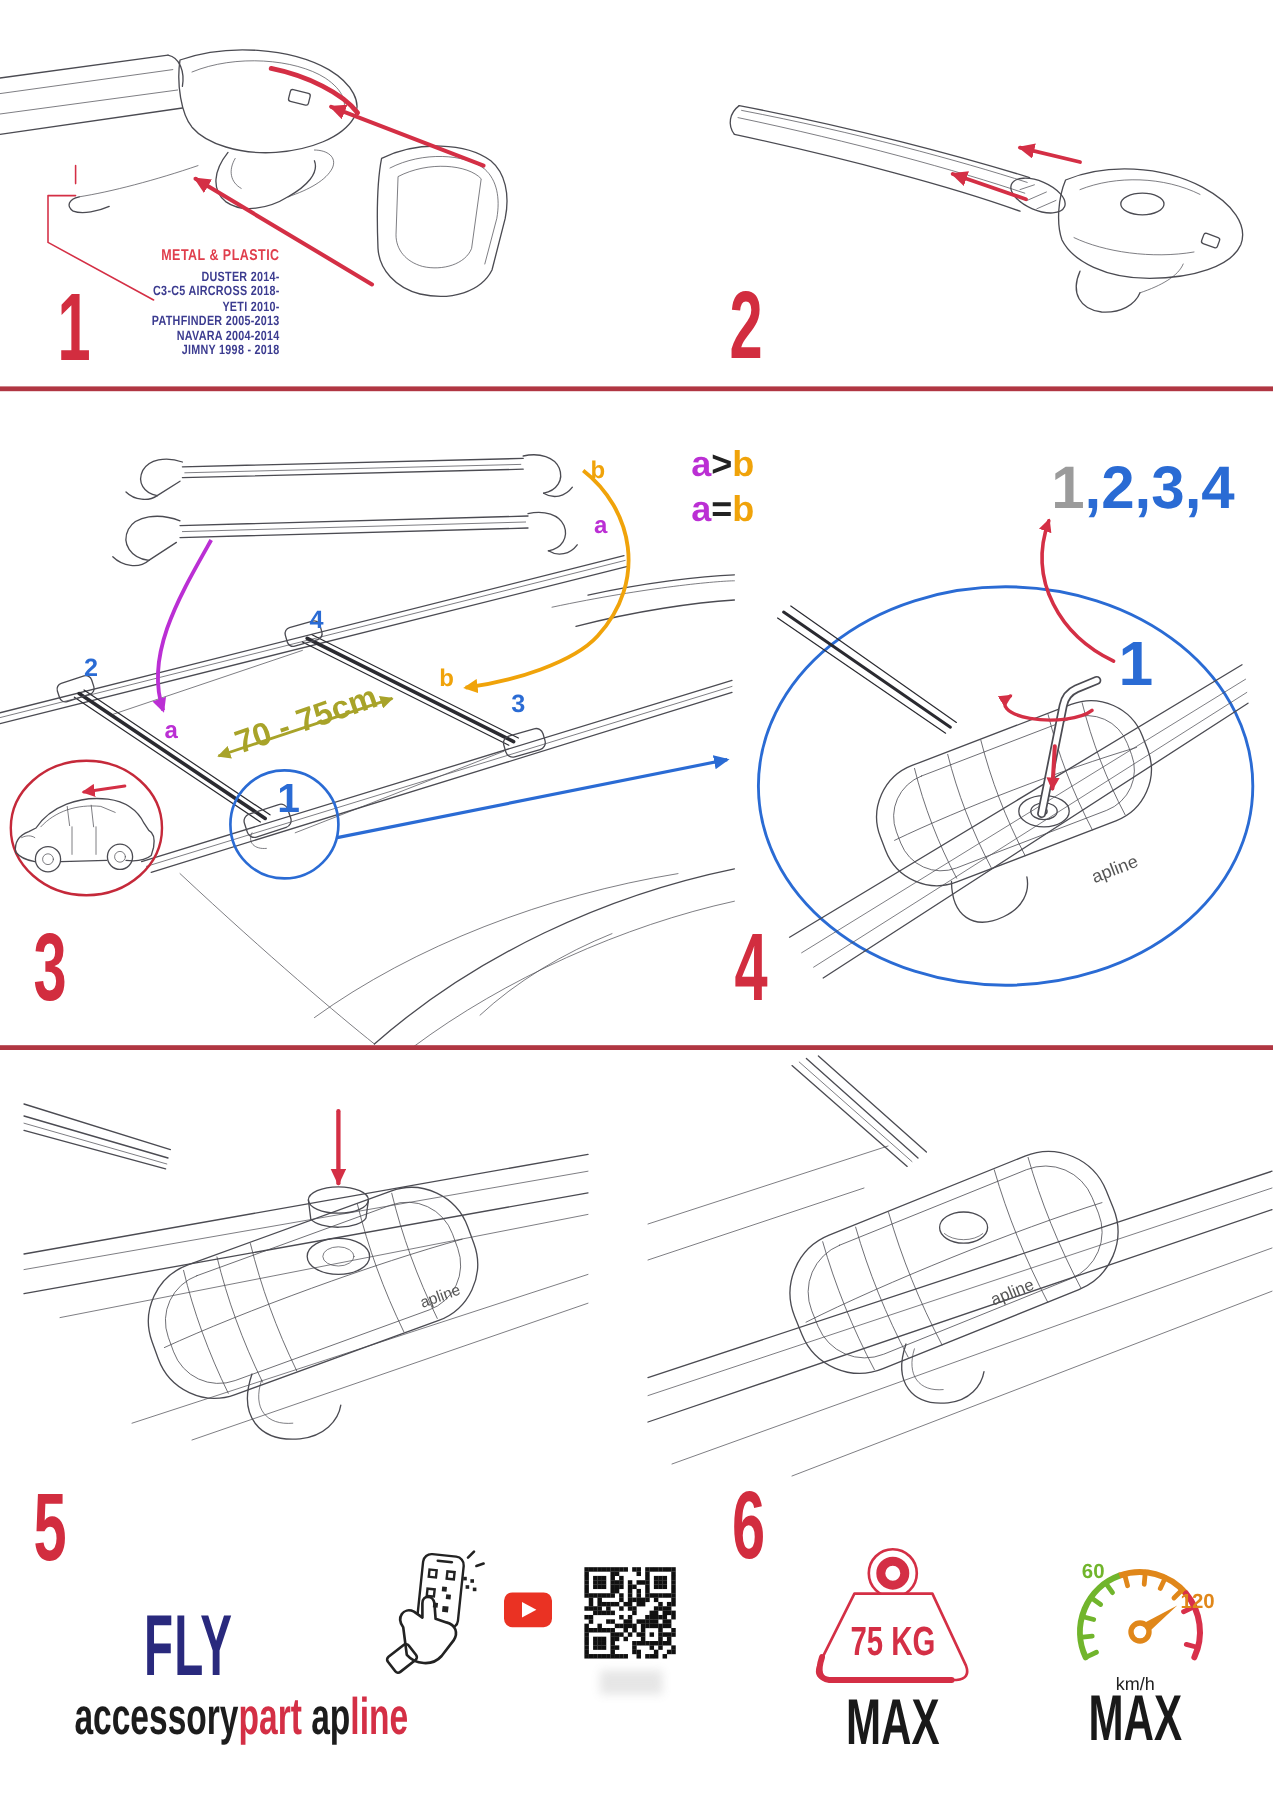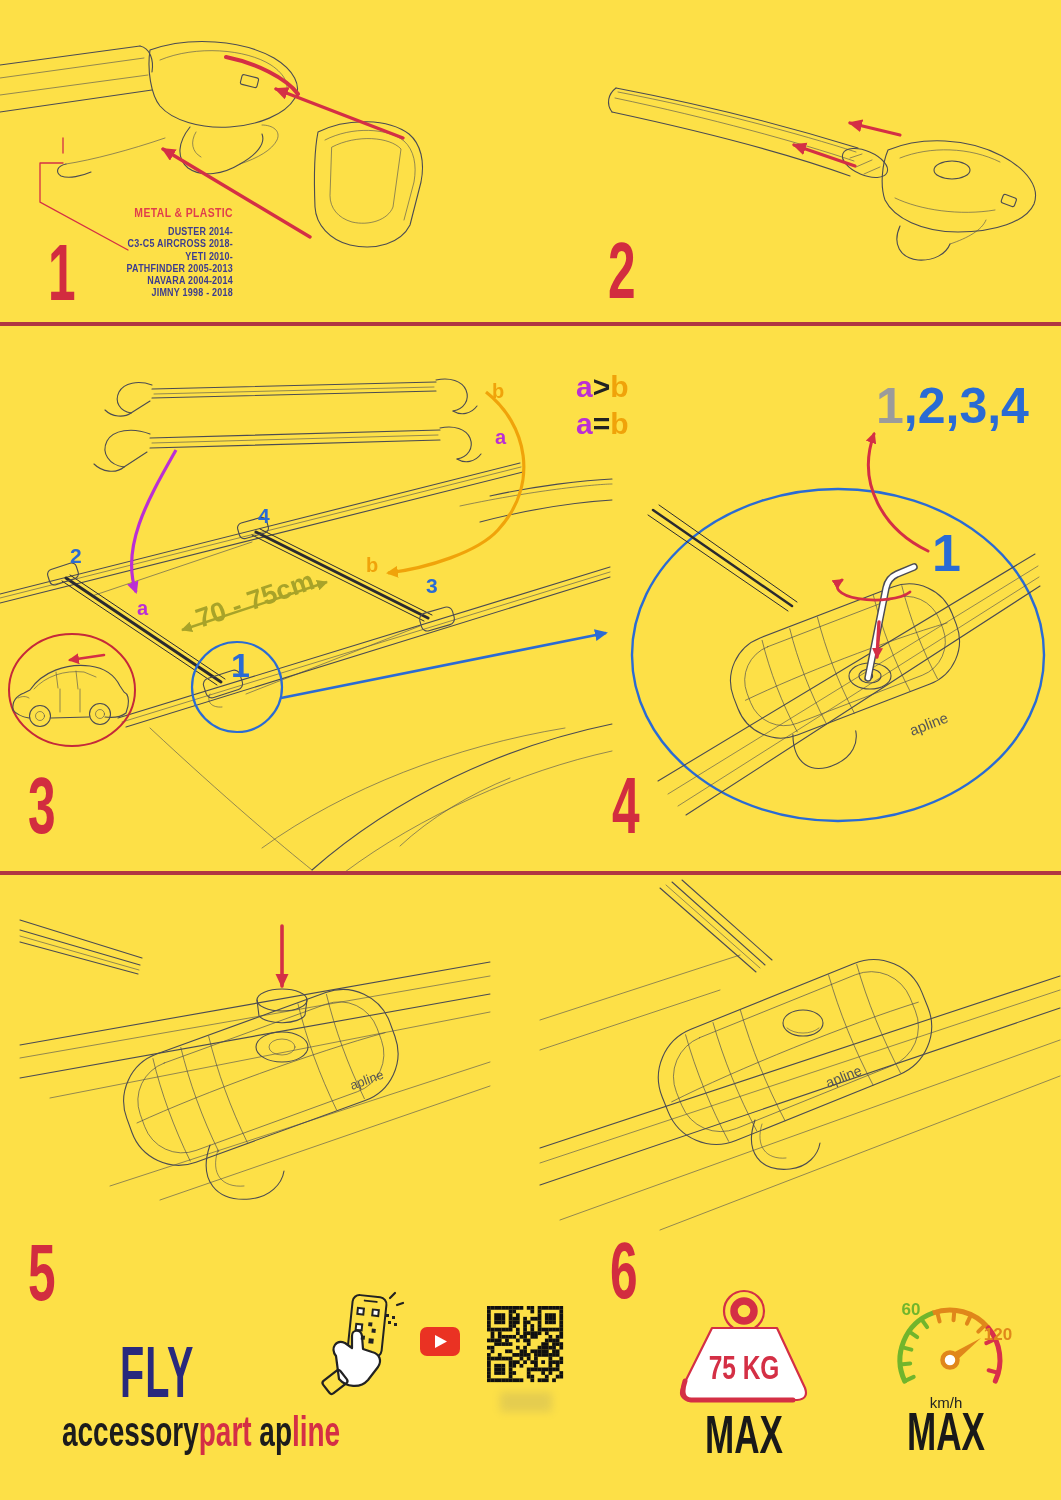--- a/index.html
+++ b/index.html
@@ -1,16 +1,16 @@
 <!DOCTYPE html>
 <html><head>
 <meta charset="utf-8">
 <style>
   html,body{margin:0;padding:0;background:#e8e8e8;}
-  #page{position:relative;width:1061px;height:1500px;background:#fde047;overflow:hidden;
+  #page{position:relative;width:1061px;height:1500px;background:#ffffff;overflow:hidden;
         font-family:"Liberation Sans",sans-serif;}
   #page svg{position:absolute;overflow:visible;}
   svg text{font-family:"Liberation Sans",sans-serif;}
   .ln path,.ln rect,.ln ellipse,.ln circle{stroke:#4b4b52;fill:none;stroke-width:1.1;
         stroke-linecap:round;stroke-linejoin:round;}
   .ln .thin{stroke-width:0.6;}
   .darkline{stroke:#2a2a30;fill:none;stroke-linecap:round;}
   .redline{stroke:#d42f45;fill:none;stroke-linecap:round;}
   .stepnum{position:absolute;color:#d22d3f;font-weight:700;font-size:80px;line-height:1;
         transform:scaleX(.62);transform-origin:left top;}

